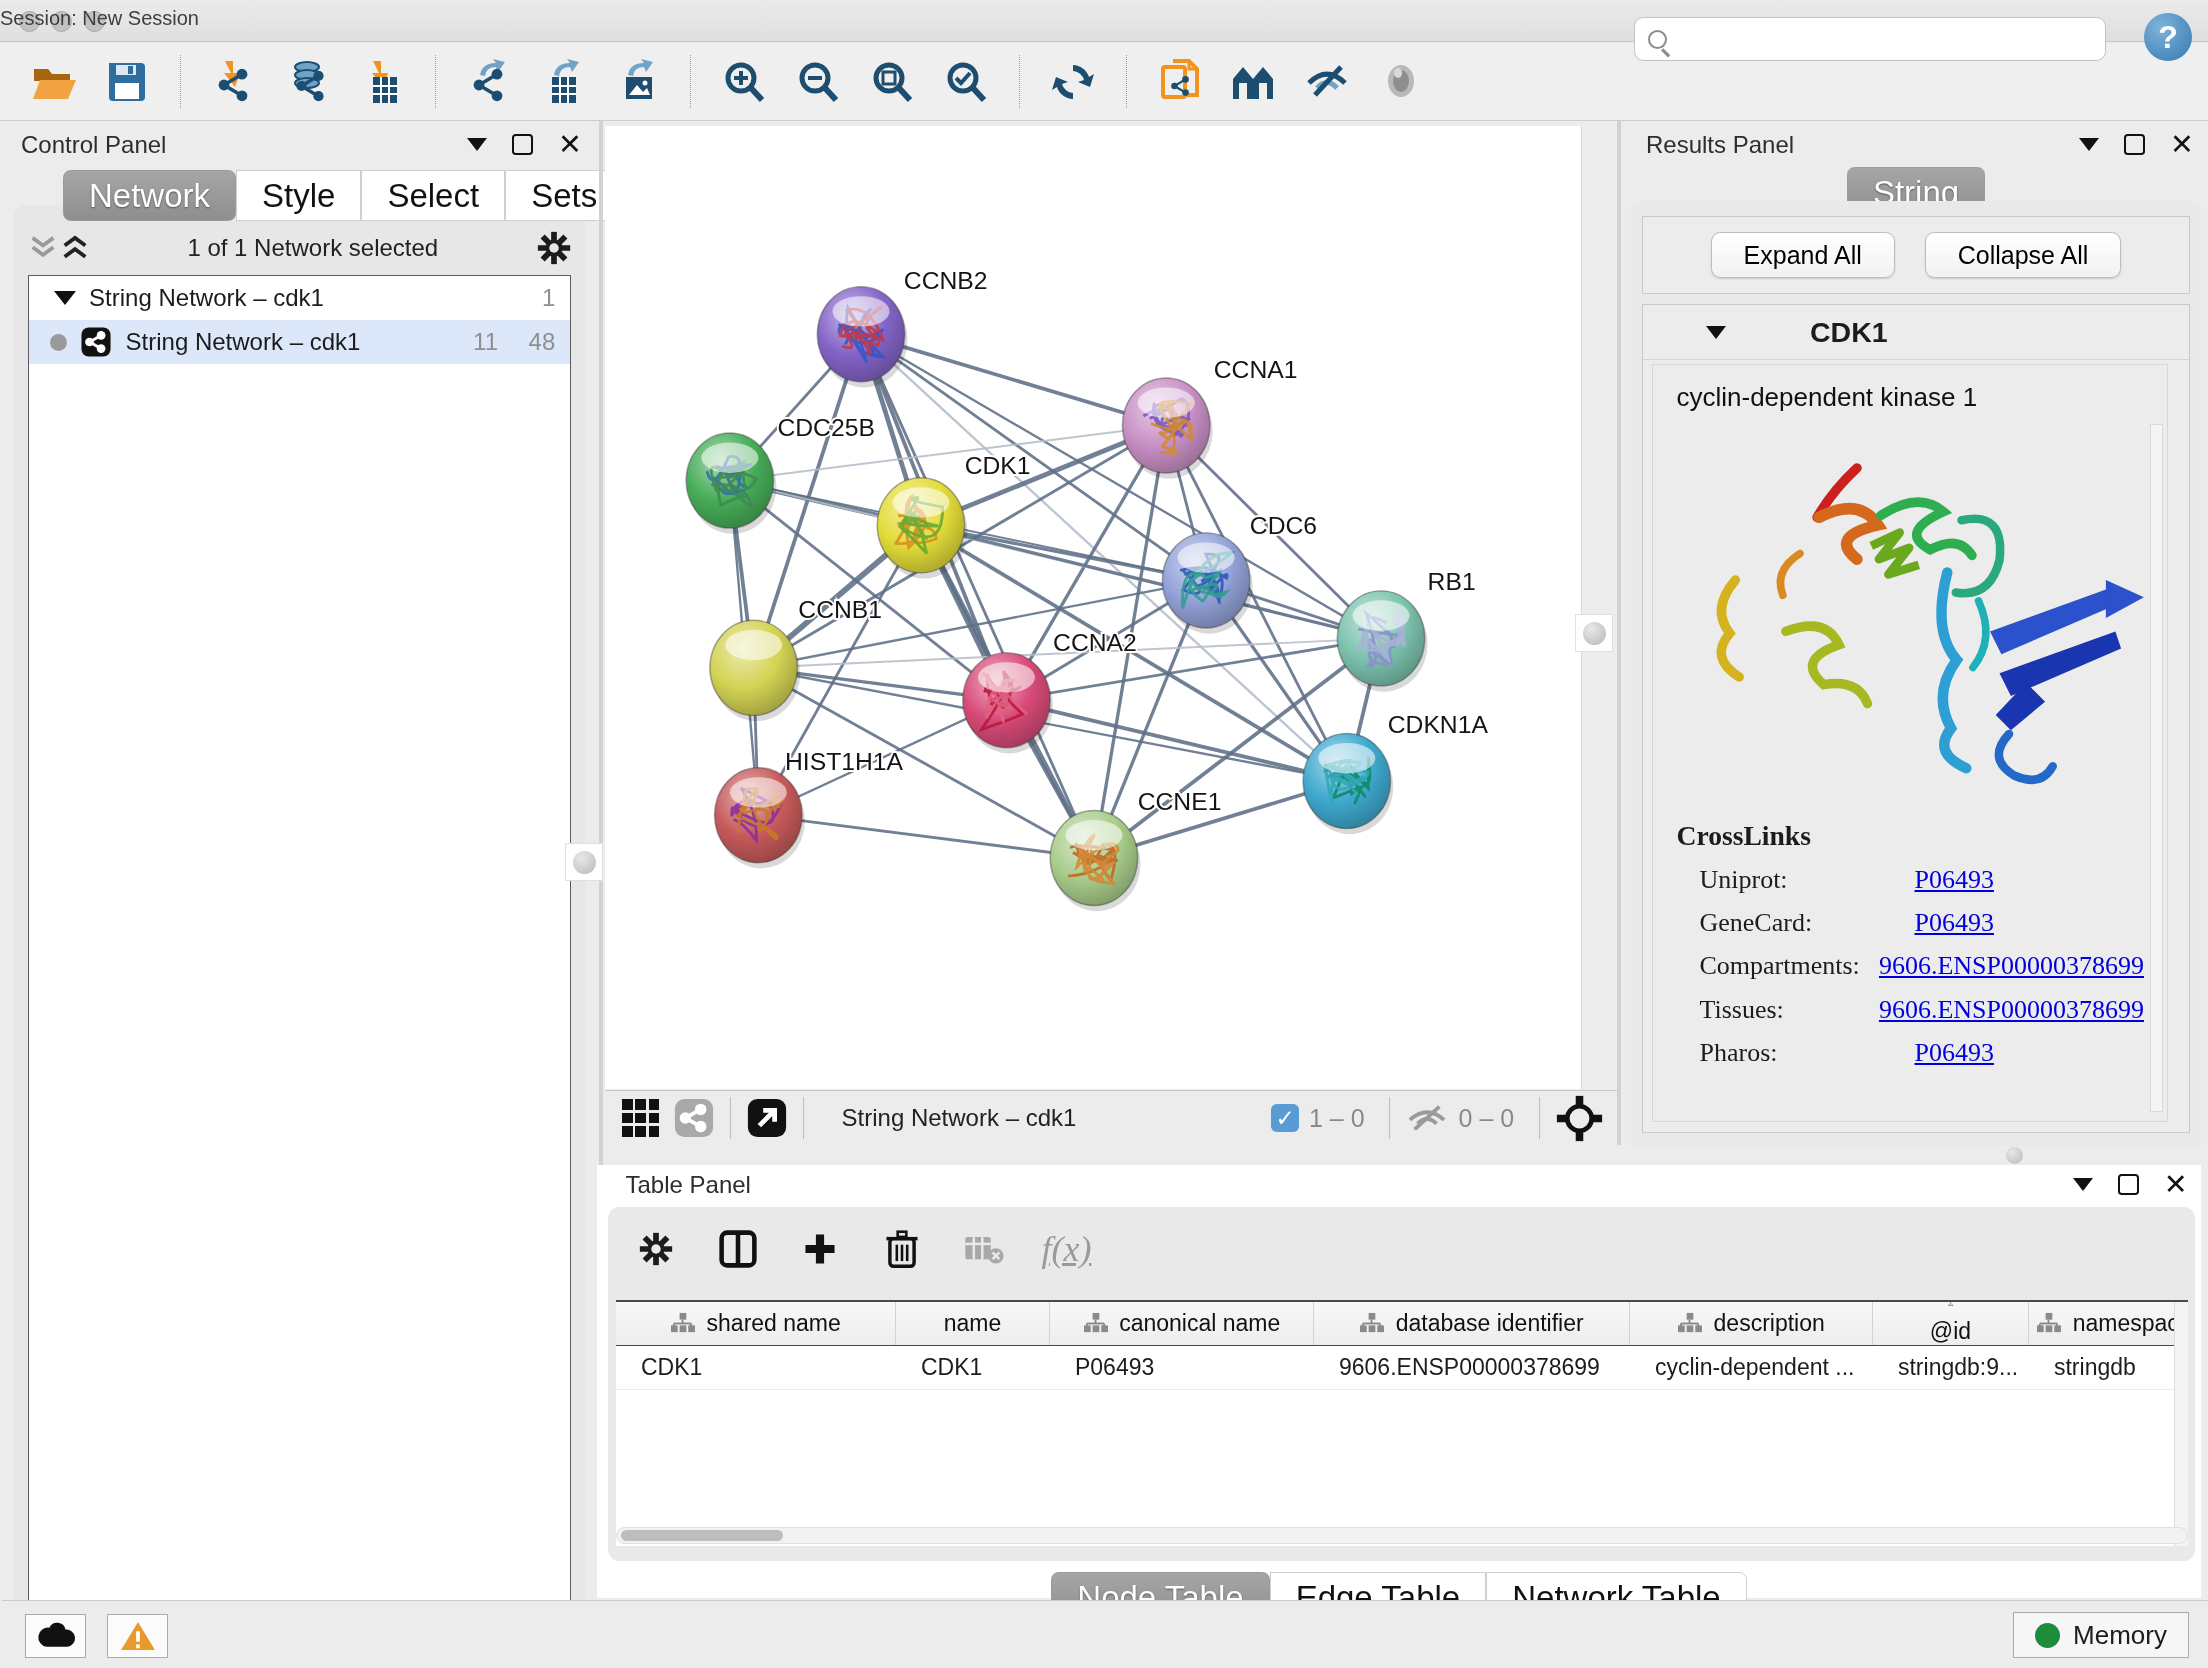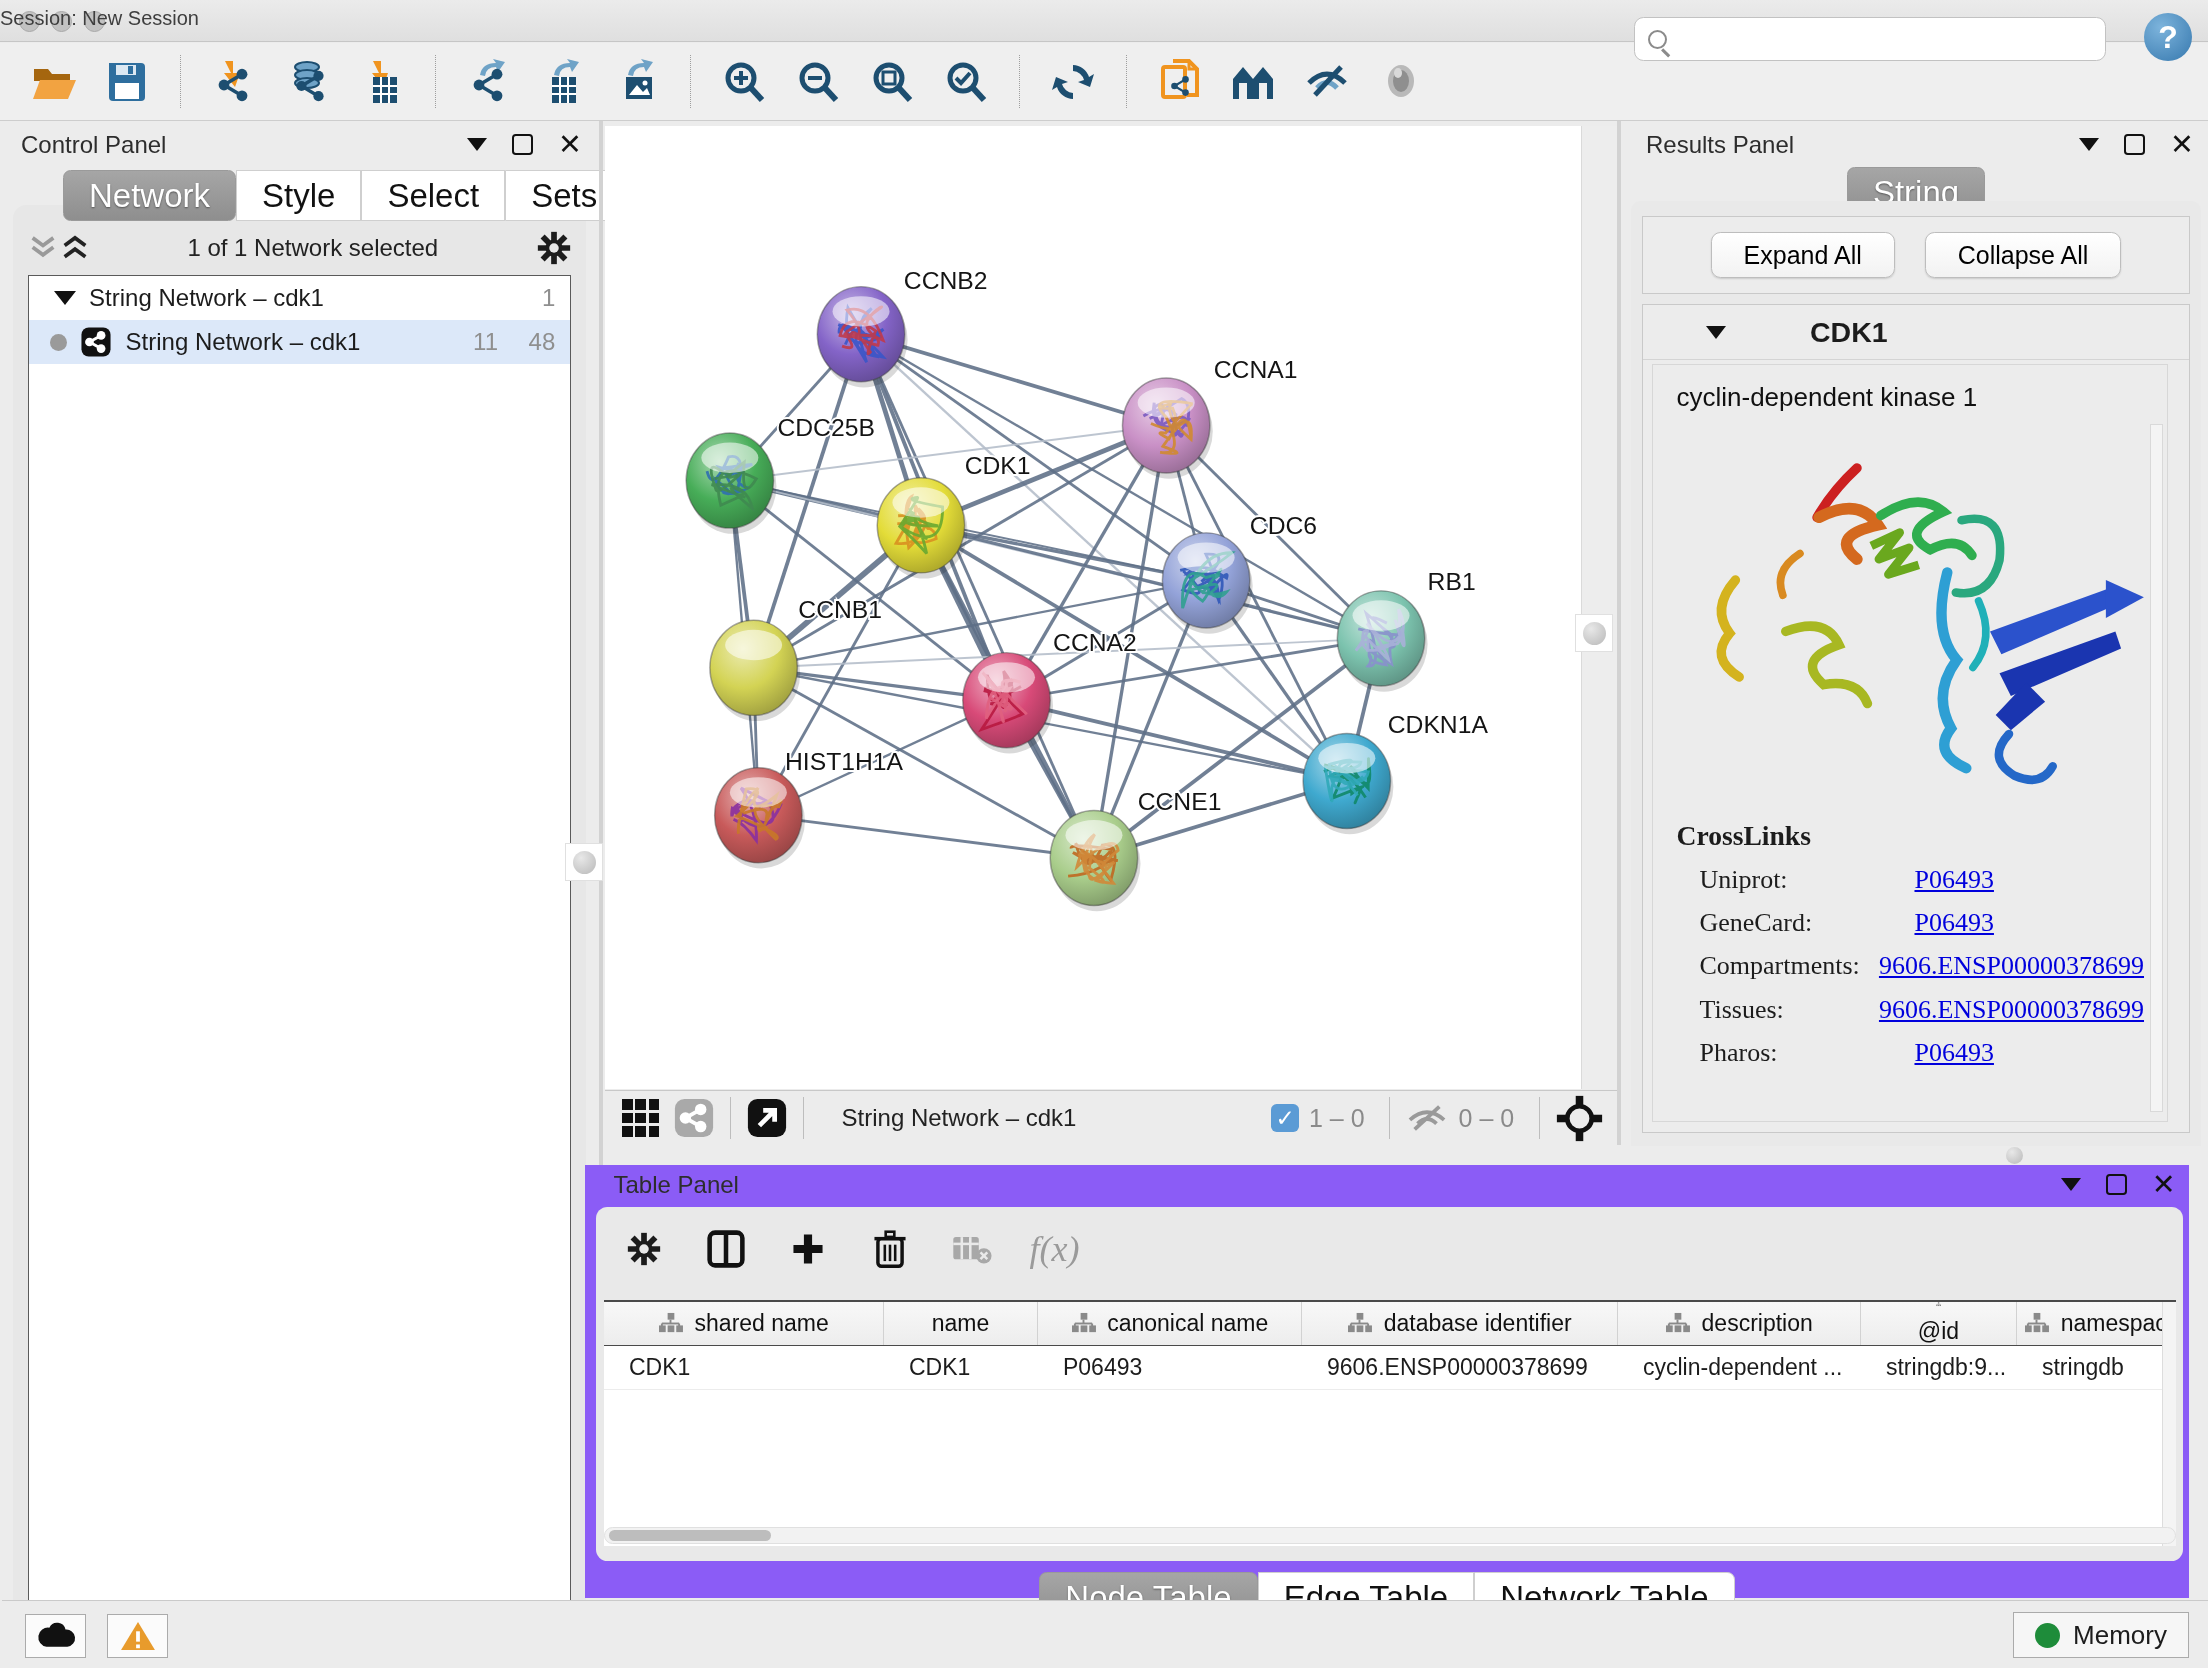--- a/index.html
+++ b/index.html
@@ -111,26 +111,26 @@
   #rp-desc { font-size:26px; color:#111; }
   #protein-img { display:block; margin:17px auto 5.7px; }
   #rp-cross { font-family:"Liberation Serif","DejaVu Serif",serif; margin-top:9.5px; }
   #rp-cross-heading { font-size:27.6px; font-weight:bold; }
   .cl-row { display:flex; font-size:26px; margin-top:13.3px; }
   .cl-label { width:238px; padding-left:23px; }
   .cl-link { color:#0000dd; text-decoration:underline; cursor:pointer; }
   #rp-scroll { position:absolute; right:3.8px; top:59px; bottom:9.5px; width:13.3px; background:#f4f4f4; border:1px solid #d9d9d9; }
 
   
-  #table-panel { position:absolute; left:585px; top:1165px; width:1604px; height:433px; background:#8b5cf6; }
+  #table-panel { position:absolute; left:597px; top:1165px; width:1604px; height:433px; background:#ffffff; }
   #tp-header { position:absolute; left:28.5px; right:13.3px; top:5.7px; display:flex; justify-content:space-between; align-items:center; }
   #tp-body { position:absolute; left:11.4px; right:5.7px; top:42px; height:354px; background:#e9e9e9; border-radius:11.4px; }
   #tp-toolbar { position:absolute; left:27px; top:21px; display:flex; align-items:center; gap:40px; }
   .tp-icon { width:42px; height:42px; display:flex; align-items:center; justify-content:center; cursor:pointer; }
-  .tp-fx { font-family:"Liberation Serif","DejaVu Serif",serif; font-style:italic; font-size:36px; color:#9a9a9a; }
+  .tp-fx { font-family:"Liberation Serif","DejaVu Serif",serif; font-style:italic; font-size:36px; color:#9a9a9a;text-decoration:underline; }
   #tp-table { position:absolute; left:7.6px; right:7.6px; top:93px; bottom:15px; background:#fff; border-top:2.9px solid #4a4a4a; overflow:hidden; }
   #tp-cols { display:flex; height:44px; background:linear-gradient(#f8f8f8,#ededed); border-bottom:1.9px solid #4a4a4a; }
   .tp-col { display:flex; align-items:center; justify-content:center; gap:11.4px; font-size:23px; color:#111;
     border-right:1px solid #d2d2d2; overflow:hidden; white-space:nowrap; flex:none; }
   .tp-row { display:flex; height:44px; border-bottom:1px solid #ececec; }
   .tp-cell { font-size:23px; display:flex; align-items:center; padding-left:25px; overflow:hidden; white-space:nowrap; flex:none; }
   #tp-hscroll { position:absolute; left:7.6px; right:7.6px; bottom:17px; height:17px; background:#f2f2f2; border:1px solid #e0e0e0; border-radius:8.6px; }
   #tp-hthumb { position:absolute; left:3.8px; top:1.9px; width:162px; height:11.4px; background:#bdbdbd; border-radius:5.7px; }
   #tp-vscroll { position:absolute; right:0; top:0; bottom:0; width:13.3px; background:#f4f4f4; border-left:1px solid #ddd; }
   #tp-tabs { position:absolute; left:0; width:100%; top:407px; display:flex; justify-content:center; }

